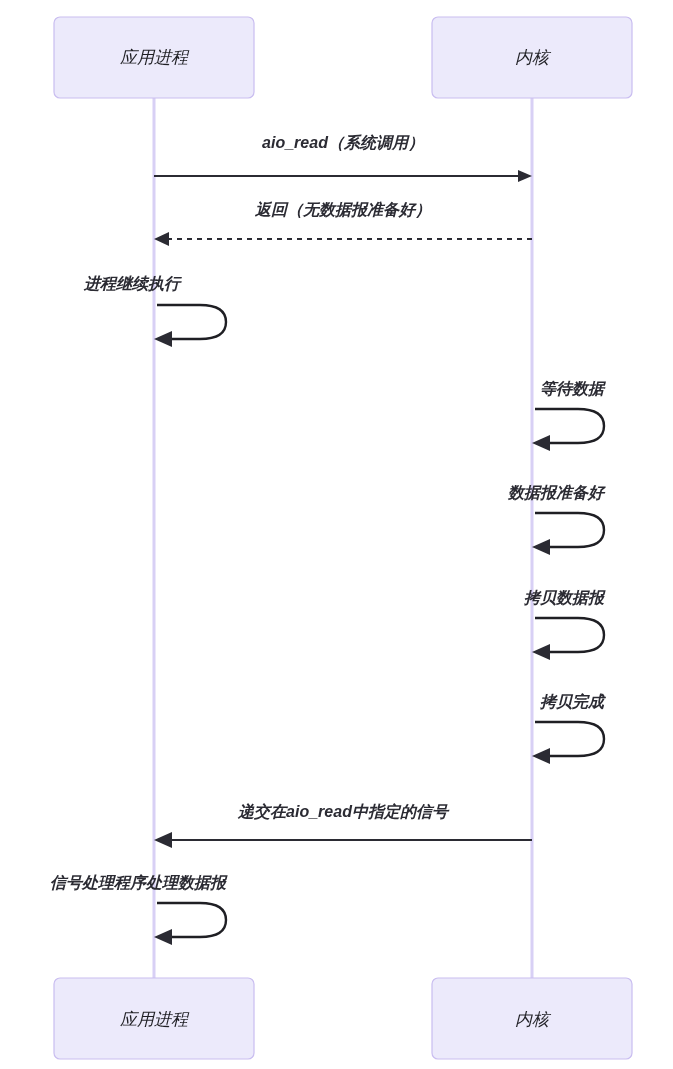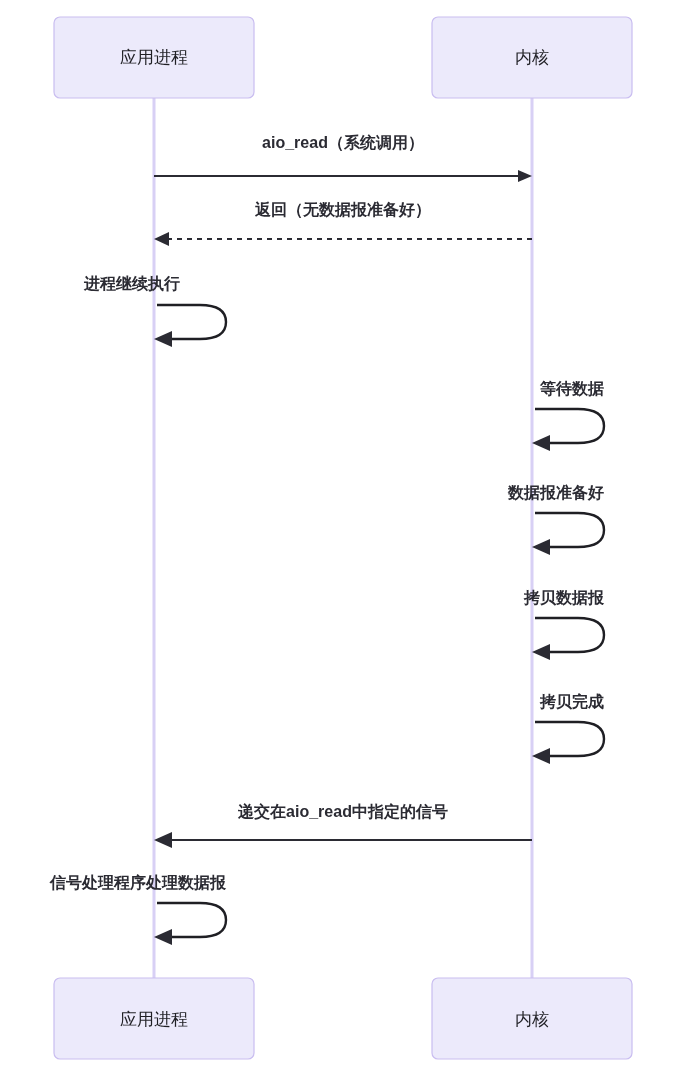--- a/index.html
+++ b/index.html
@@ -9,20 +9,21 @@
   }
   body {
     font-family: "Liberation Sans", "DejaVu Sans", sans-serif;
   }
   #diagram-root {
     position: relative;
     width: 673px;
     height: 1069px;
     background: #ffffff;
     overflow: hidden;
+    font-style: italic;
   }
   svg.diagram-canvas {
     position: absolute;
     left: 0;
     top: 0;
     width: 673px;
     height: 1069px;
     display: block;
   }
   .participant-box rect {

